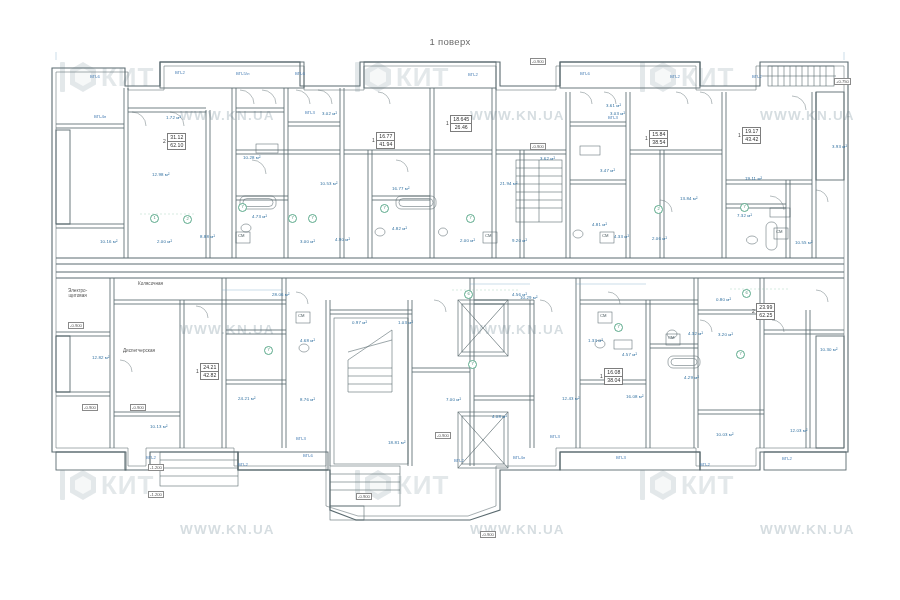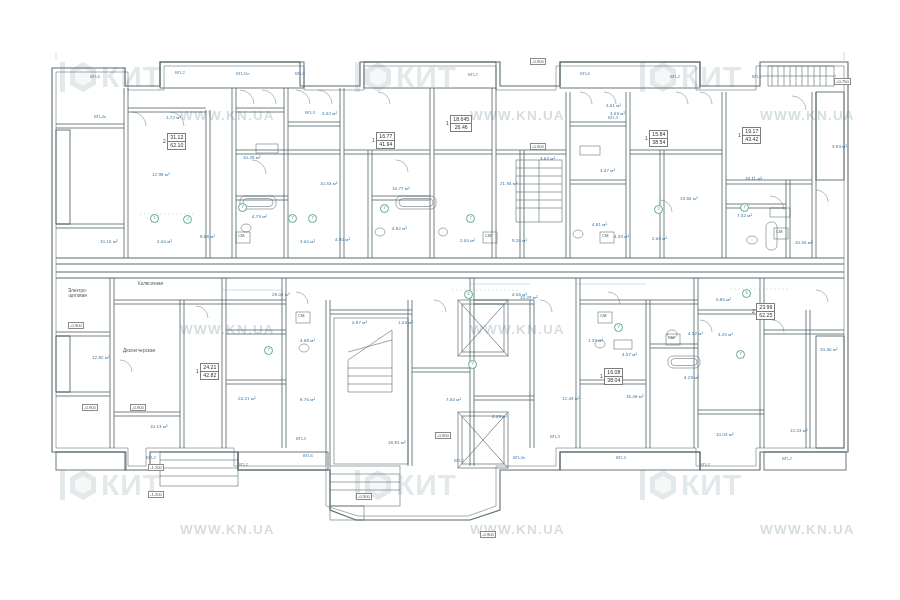--- a/index.html
+++ b/index.html
@@ -16,21 +16,21 @@
   .wm-text{font-size:13.5px;font-weight:bold;letter-spacing:1.2px;
            color:#cfd8dc;opacity:.85;}
   .wm-logo{display:flex;align-items:center;gap:5px;opacity:.5;}
   .wm-logo .hex{width:26px;height:30px;background:#c9d2d6;
      clip-path:polygon(50% 0,100% 25%,100% 75%,50% 100%,0 75%,0 25%);
      position:relative;}
   .wm-logo .hex::after{content:"";position:absolute;left:5px;top:6px;
      width:16px;height:18px;background:#eef2f3;
      clip-path:polygon(50% 0,100% 25%,100% 75%,50% 100%,0 75%,0 25%);}
   .wm-logo .bar{width:5px;height:30px;background:#c9d2d6;border-radius:1px;}
-  .wm-logo .kit{font-size:30px;font-weight:bold;color:#c9d2d6;
+  .wm-logo .kit{font-size:26px;font-weight:bold;color:#c9d2d6;
      letter-spacing:1px;line-height:30px;}
 
   
   #plan{position:absolute;left:0;top:0;}
 
   
   .lbl{position:absolute;white-space:nowrap;}
   .area-blue{color:#2f6f9f;font-size:4.4px;letter-spacing:.1px;}
   .room-name{color:#555;font-size:4.6px;}
   .mark-blue{color:#4a7fb5;font-size:4.3px;}
@@ -47,20 +47,21 @@
   
   .circ{position:absolute;width:7px;height:7px;border:.6px solid #5aa98a;
         border-radius:50%;color:#4a8f74;font-size:4px;line-height:6.2px;
         text-align:center;background:#fff;}
 </style>
 </head>
 <body>
 
 <div id="stage">
 
+  <div id="title">1 поверх</div>
 
   <div id="watermarks">
       <div class="wm wm-logo" style="left: 60px; top: 62px;">
         <span class="bar"></span>
         <span class="hex"></span>
         <span class="kit">КИТ</span>
       </div>
       <div class="wm wm-logo" style="left: 355px; top: 62px;">
         <span class="bar"></span>
         <span class="hex"></span>

